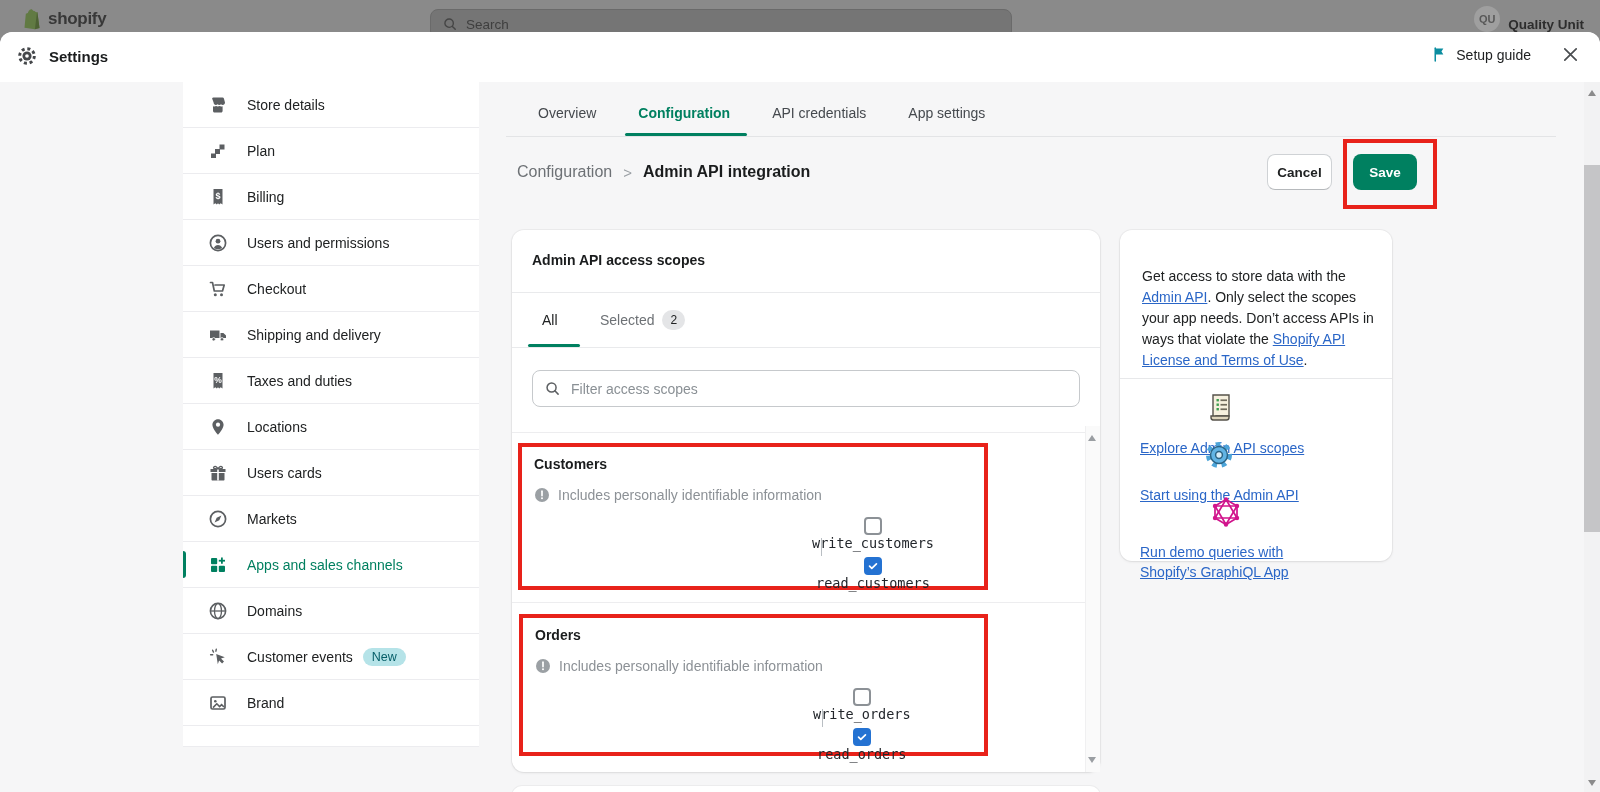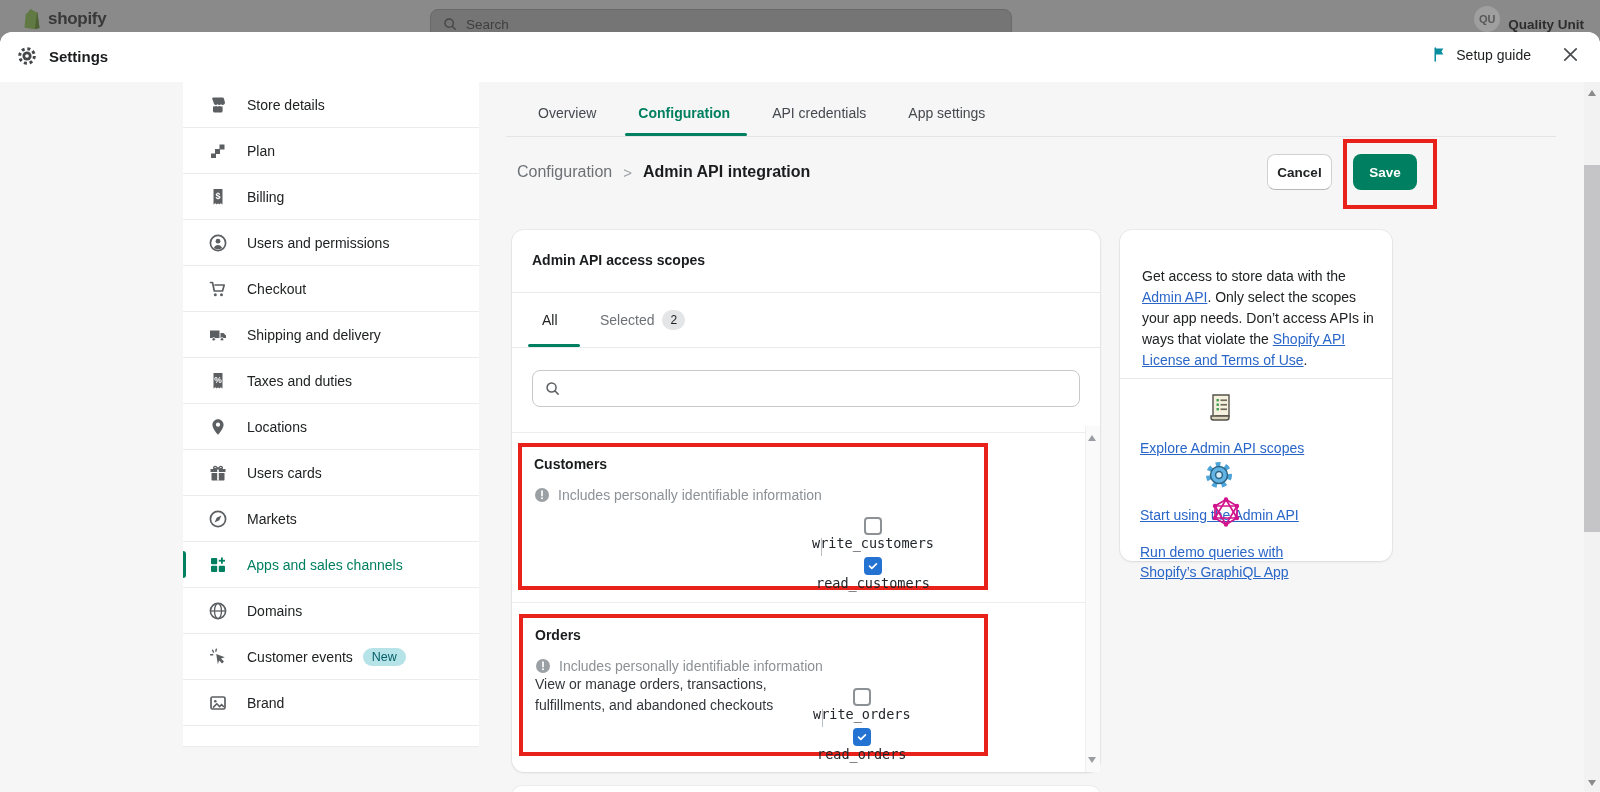--- a/index.html
+++ b/index.html
@@ -98,21 +98,21 @@
   .arr{width:0;height:0;border-left:4.5px solid transparent;border-right:4.5px solid transparent;
        position:absolute;left:2px;}
   .arr-up{border-bottom:6px solid #9a9ea2;top:9px;}
   .arr-down{border-top:6px solid #9a9ea2;bottom:9px;}
   
   .right-card{left:1120px;top:198px;width:272px;height:331px;}
   .rc-text{position:absolute;left:22px;top:22px;width:234px;font-size:14px;line-height:21px;color:#202223;}
   .link{color:#2a66c7;text-decoration:underline;cursor:pointer;}
   .rc-div{position:absolute;left:0;top:148px;right:0;height:1px;background:#e7e8ea;}
   .rc-row{position:absolute;left:20px;display:flex;align-items:center;gap:14px;flex-direction:column;}
-  .rc-row1{top:162px;} .rc-row2{top:229px;} .rc-row3{top:266px;}
+  .rc-row1{top:162px;} .rc-row2{top:209px;} .rc-row3{top:266px;}
   .rc-link{font-size:14px;color:#2a66c7;text-decoration:underline;line-height:20px;cursor:pointer;}
   .rc-row3 .rc-link{width:172px;}
   .bottom-sliver{position:absolute;left:512px;top:754px;width:588px;height:10px;background:#fff;
                  border-radius:12px 12px 0 0;box-shadow:0 0 0 1px rgba(0,0,0,.04);}
   
   .page-scroll{position:absolute;left:1584px;top:50px;width:16px;height:710px;background:#f2f2f3;}
   .ps-arr{position:absolute;left:3.5px;width:0;height:0;border-left:4.5px solid transparent;
           border-right:4.5px solid transparent;}
   .ps-up{top:8px;border-bottom:6px solid #8b8b8b;}
   .ps-down{bottom:6px;border-top:6px solid #8b8b8b;}
@@ -349,20 +349,21 @@
     </span>
     <div class="mc-div2"></div>
 
     <div class="filter">
       <span>
         <svg width="15" height="15" viewBox="0 0 16 16">
             <circle cx="7" cy="7" r="4.8" fill="none" stroke="#5c5f62" stroke-width="1.6"></circle>
             <path d="M10.5 10.5L14 14" stroke="#5c5f62" stroke-width="1.6" stroke-linecap="round"></path>
           </svg>
       </span>
+      <input type="text" placeholder="Filter access scopes" style="">
     </div>
 
     <div class="list-div" style="top:202px"></div>
     <div class="list-div" style="top:372px"></div>
 
     <div class="scope-box scope-customers">
       <div class="scope-title">Customers</div>
       <div class="pii-row">
         <span>
           <svg width="16" height="16" viewBox="0 0 16 16">
@@ -395,21 +396,20 @@
       <div class="pii-row">
         <span>
           <svg width="16" height="16" viewBox="0 0 16 16">
               <circle cx="8" cy="8" r="7" fill="#9ba0a4"></circle>
               <path d="M8 4.2v4.4" stroke="#fff" stroke-width="1.7" stroke-linecap="round"></path>
               <circle cx="8" cy="11.3" r="1" fill="#fff"></circle>
             </svg>
         </span>
         <span>Includes personally identifiable information</span>
       </div>
-      <div class="scope-desc">View or manage orders, transactions, fulfillments, and abandoned checkouts</div>
       <div class="cb-col">
         <label class="cb-row">
           <span class="cb"></span>
           <span class="cb-label">write_orders</span>
         </label>
         <span class="cb-connector"></span>
         <label class="cb-row second">
           <span class="cb checked">
               <svg width="12" height="12" viewBox="0 0 14 14">
                 <path d="M3 7.2l2.6 2.6L11 4.6" stroke="#fff" stroke-width="2" fill="none" stroke-linecap="round" stroke-linejoin="round"></path>

